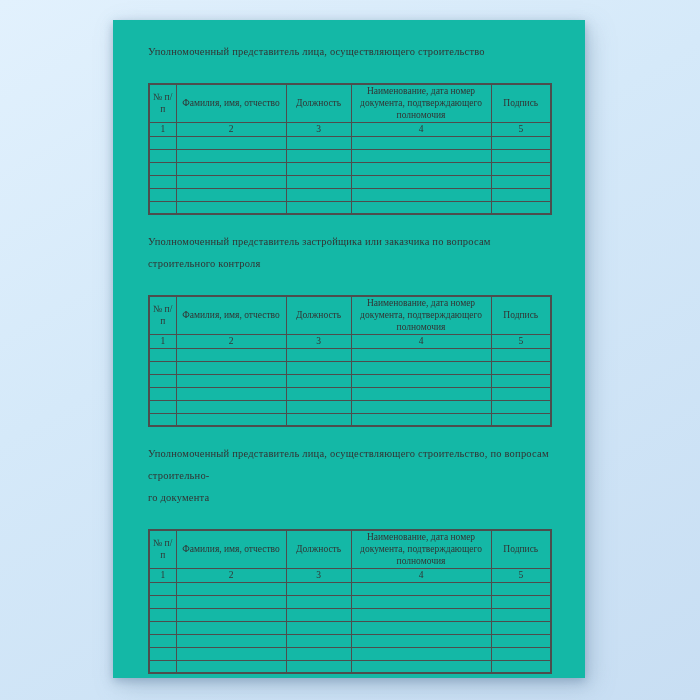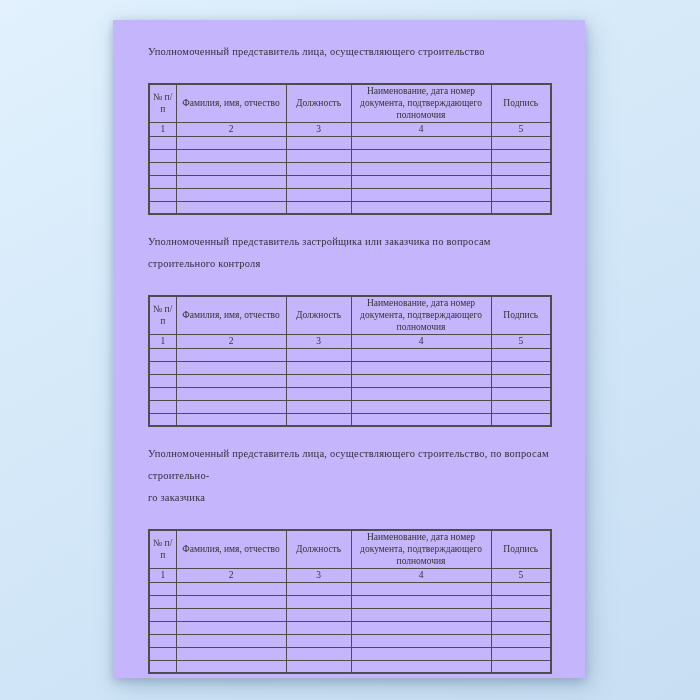--- a/index.html
+++ b/index.html
@@ -12,21 +12,21 @@
     overflow: hidden;
     background: linear-gradient(150deg, #e2f1fd 0%, #d5e9f9 40%, #c8def3 100%);
     font-family: "Liberation Serif", "DejaVu Serif", serif;
   }
   .page {
     position: absolute;
     left: 113px;
     top: 20px;
     width: 472px;
     height: 658px;
-    background: #c4b5fd;
+    background: #14b8a6;
     box-shadow: 0 3px 9px rgba(110,140,170,0.50), 6px 8px 22px rgba(110,140,170,0.35);
     box-sizing: border-box;
     padding: 21px 35px 0 35px;
   }
   .doc-title {
     font-size: 10.5px;
     line-height: 22px;
     color: #333333;
     margin: 0 0 20px 0;
     letter-spacing: 0.2px;
@@ -211,21 +211,21 @@
             <td></td>
             <td></td>
           </tr>
         </tbody>
     </table>
   </section>
 
   <section>
     <p class="doc-title">
         <span class="title-line">Уполномоченный представитель лица, осуществляющего строительство, по вопросам строительно-</span>
-        <span class="title-line">го заказчика</span>
+        <span class="title-line">го документа</span>
       </p>
     <table class="doc-table">
       <colgroup>
         <col class="col-num">
           <col class="col-name">
           <col class="col-post">
           <col class="col-docs">
           <col class="col-sign">
       </colgroup>
       <thead>

